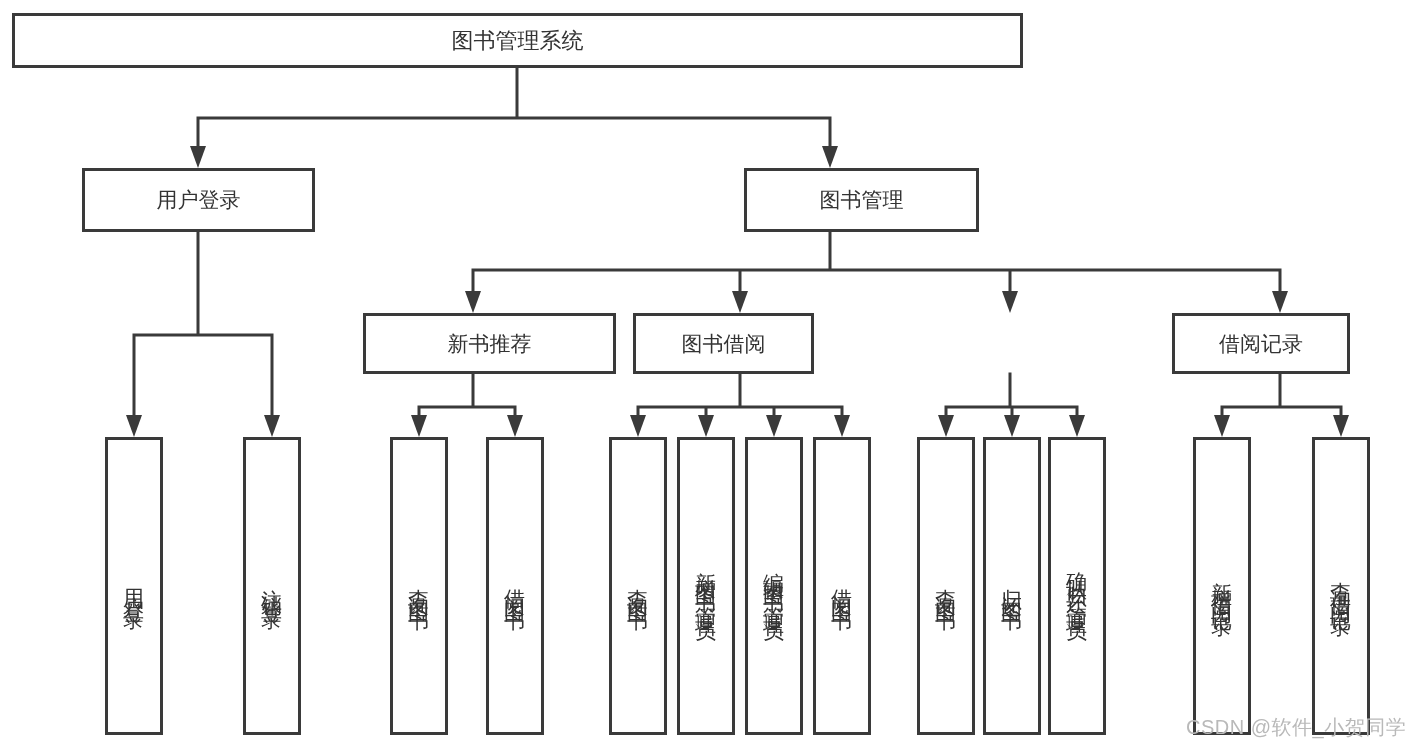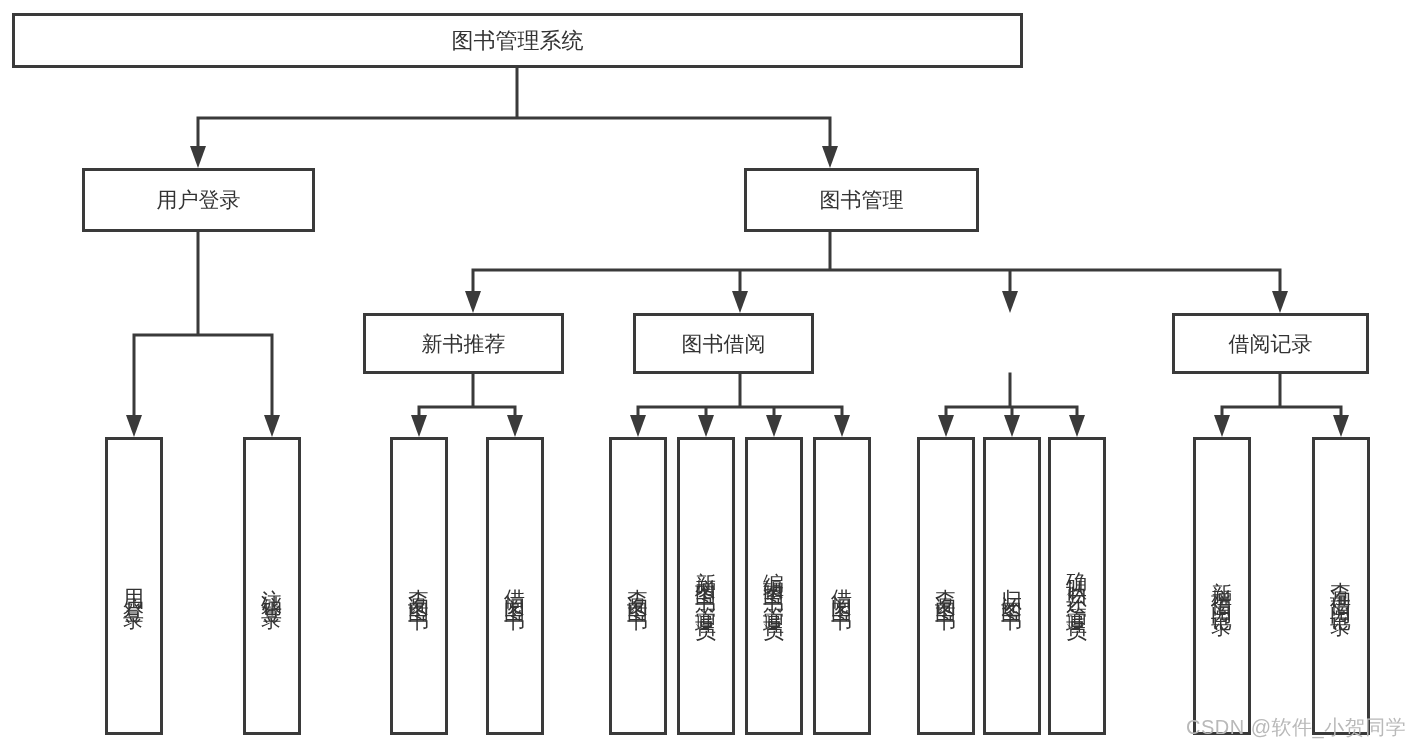--- a/index.html
+++ b/index.html
@@ -101,27 +101,27 @@
     <span>图书管理系统</span>
   </div>
 
   <div class="box" style="left:82px;top:168px;width:233px;height:64px">
     <span>用户登录</span>
   </div>
   <div class="box" style="left:744px;top:168px;width:235px;height:64px">
     <span>图书管理</span>
   </div>
 
-  <div class="box" style="left:363px;top:313px;width:201px;height:61px">
+  <div class="box" style="left:363px;top:313px;width:253px;height:61px">
     <span>新书推荐</span>
   </div>
   <div class="box" style="left:633px;top:313px;width:181px;height:61px">
     <span>图书借阅</span>
   </div>
-  <div class="box" style="left:1172px;top:313px;width:197px;height:61px">
+  <div class="box" style="left:1172px;top:313px;width:178px;height:61px">
     <span>借阅记录</span>
   </div>
 
   <div class="box vbox" style="left:105px;top:437px;width:58px;height:298px">
     <span>用户登录</span>
   </div>
   <div class="box vbox" style="left:243px;top:437px;width:58px;height:298px">
     <span>注销登录</span>
   </div>
 

